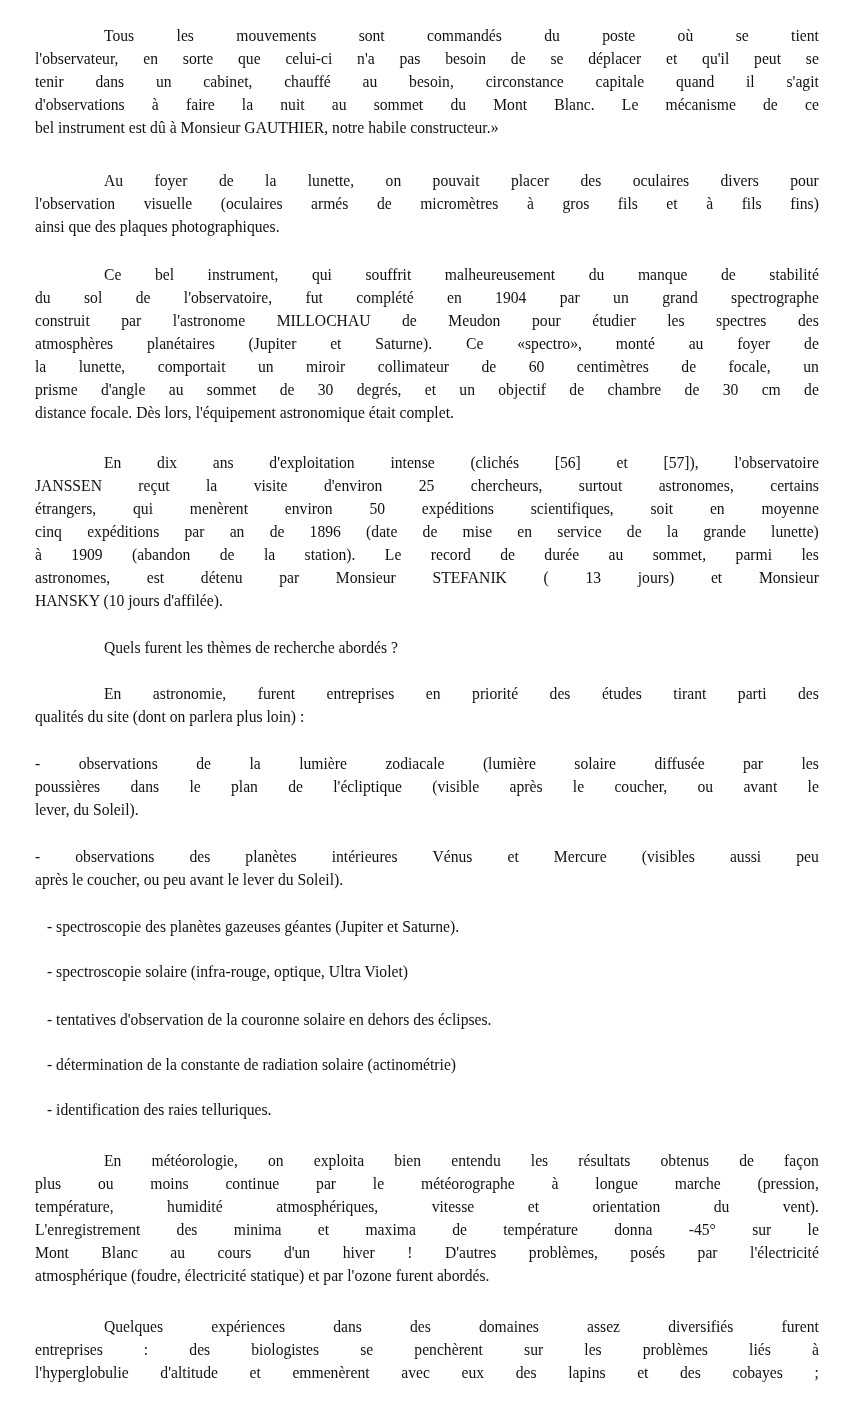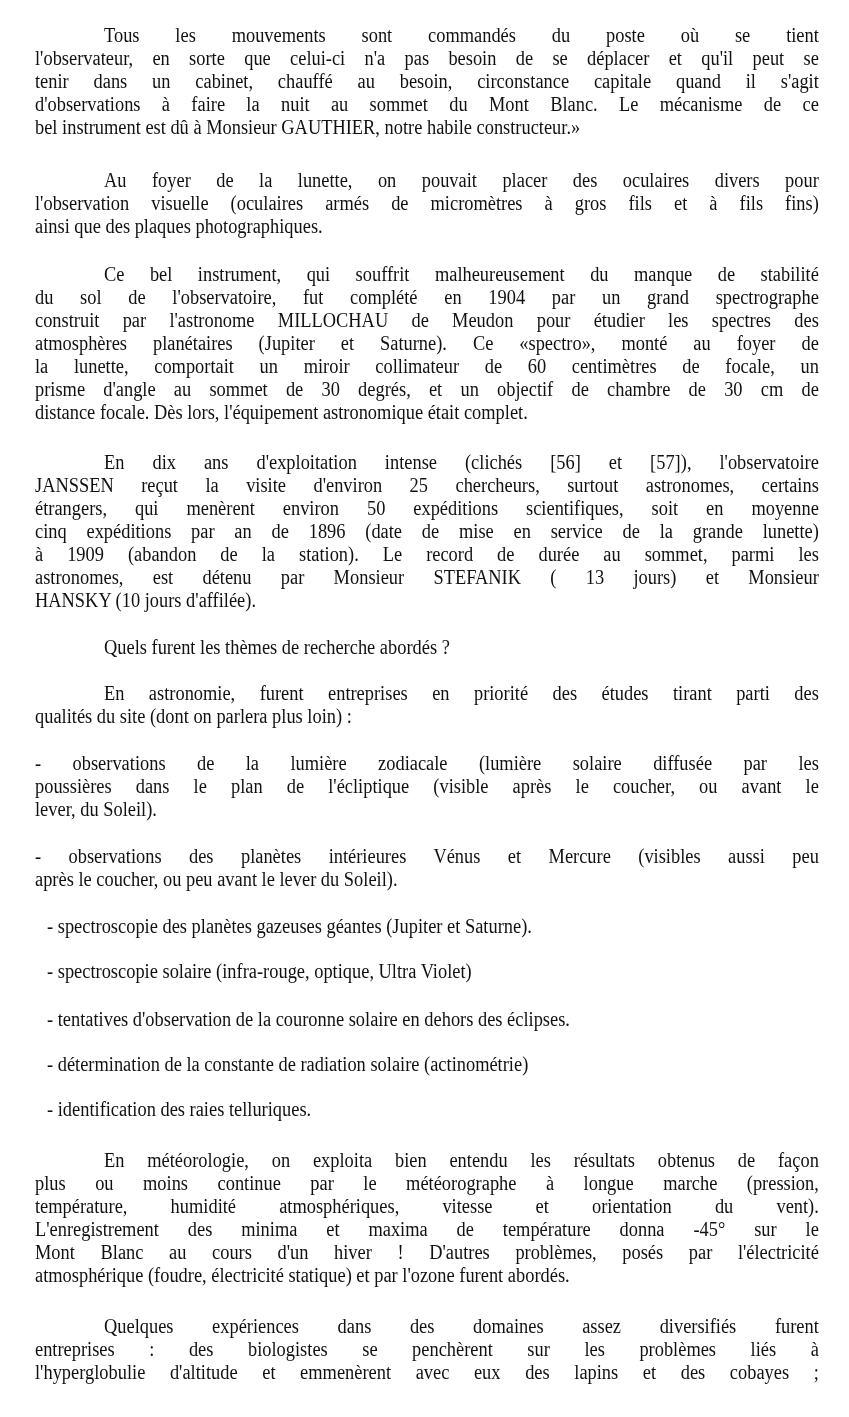--- a/index.html
+++ b/index.html
@@ -1,20 +1,20 @@
 <!DOCTYPE html>
 <html><head>
 <meta charset="utf-8">
 <style>
   html, body { margin: 0; padding: 0; background: #ffffff; }
   body { width: 849px; height: 1417px; position: relative; overflow: hidden; }
   .page {
     position: absolute; left: 0; top: 0; width: 722px; height: 1417px;
     font-family: "Liberation Serif", "DejaVu Serif", serif;
-    font-size: 20px; color: #111111;
+    font-size: 17px; color: #111111;
   }
   .line {
     position: absolute; left: 35px; width: 784px; height: 23px; line-height: 23px;
     white-space: nowrap; text-align: justify; text-align-last: justify;
     transform: scaleX(0.92); transform-origin: left center;
     width: 852px;
   }
   .line.last { text-align-last: left; }
   .line.indent { left: 104px; width: 777px; }
   .line.bullet { left: 47px; width: 841px; }

